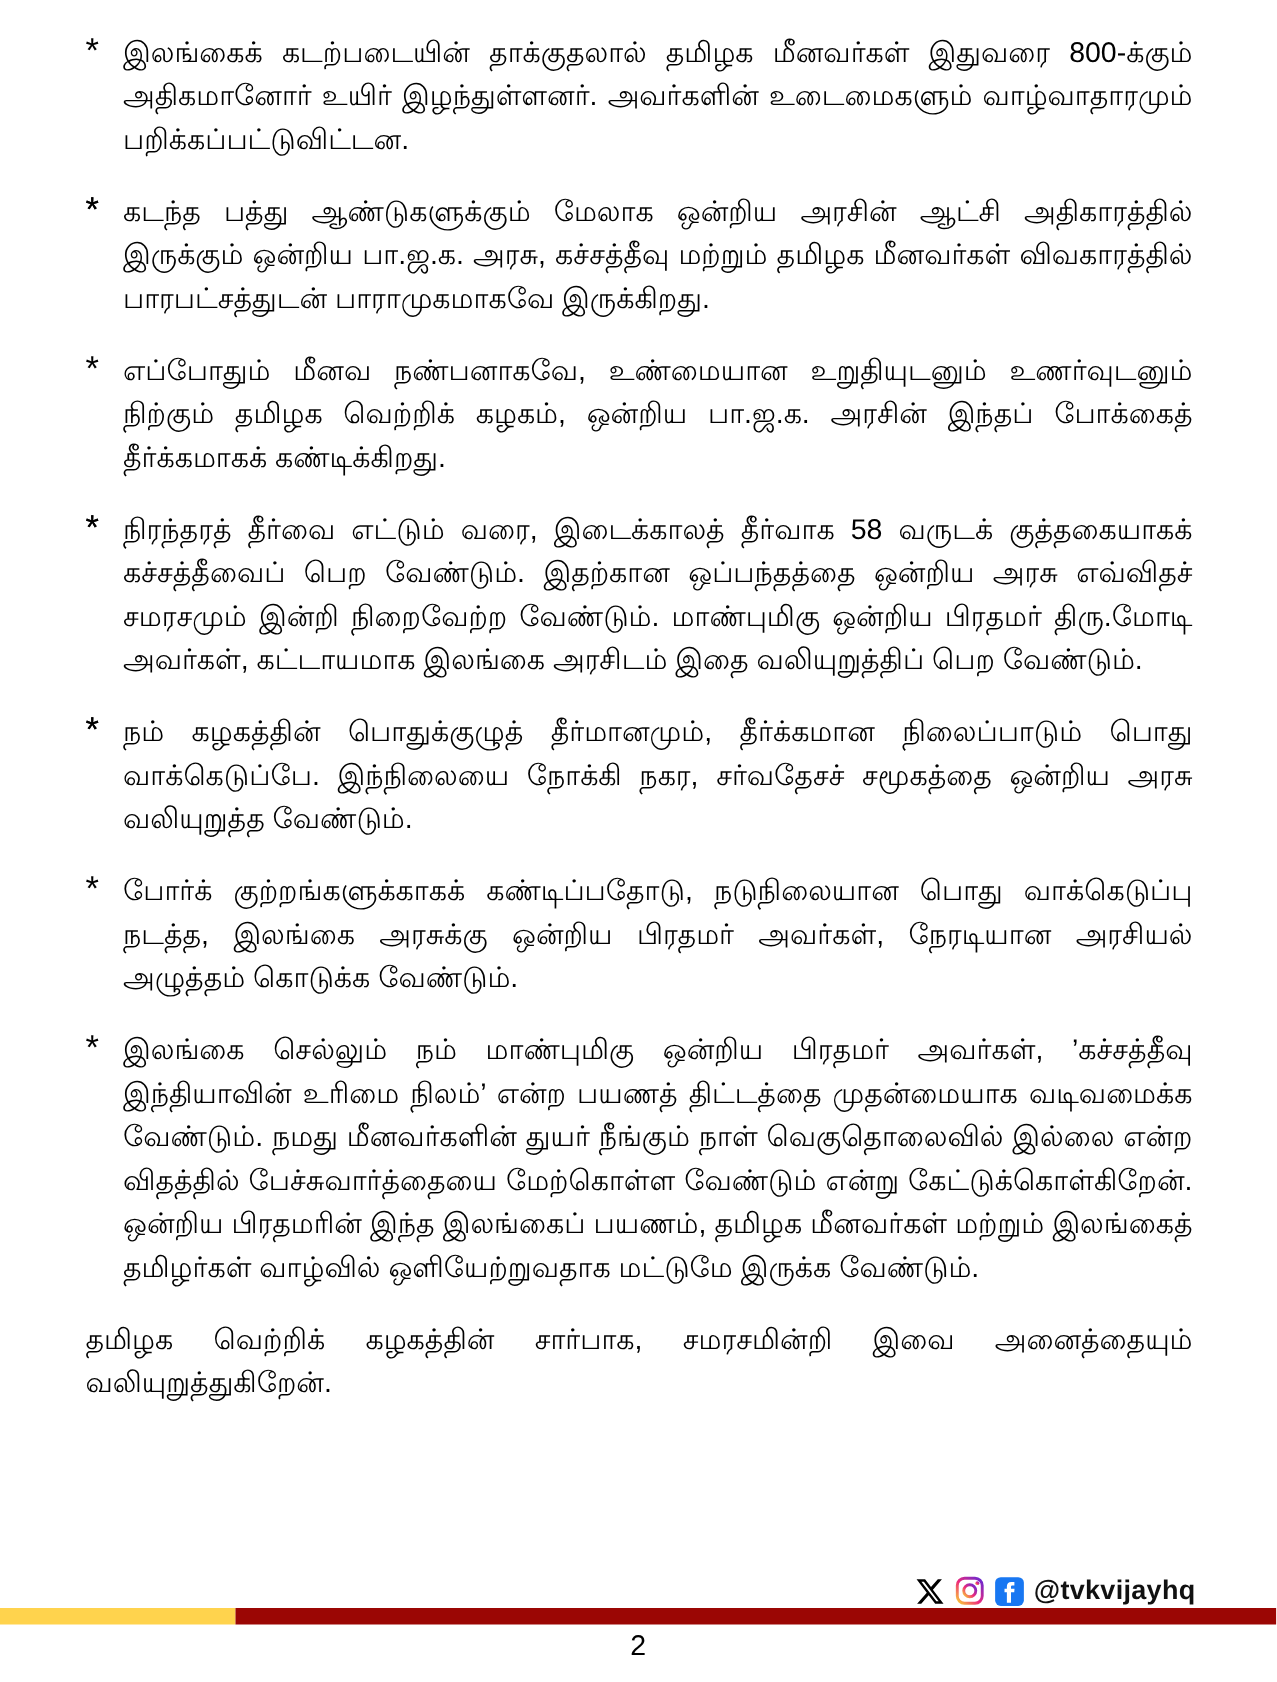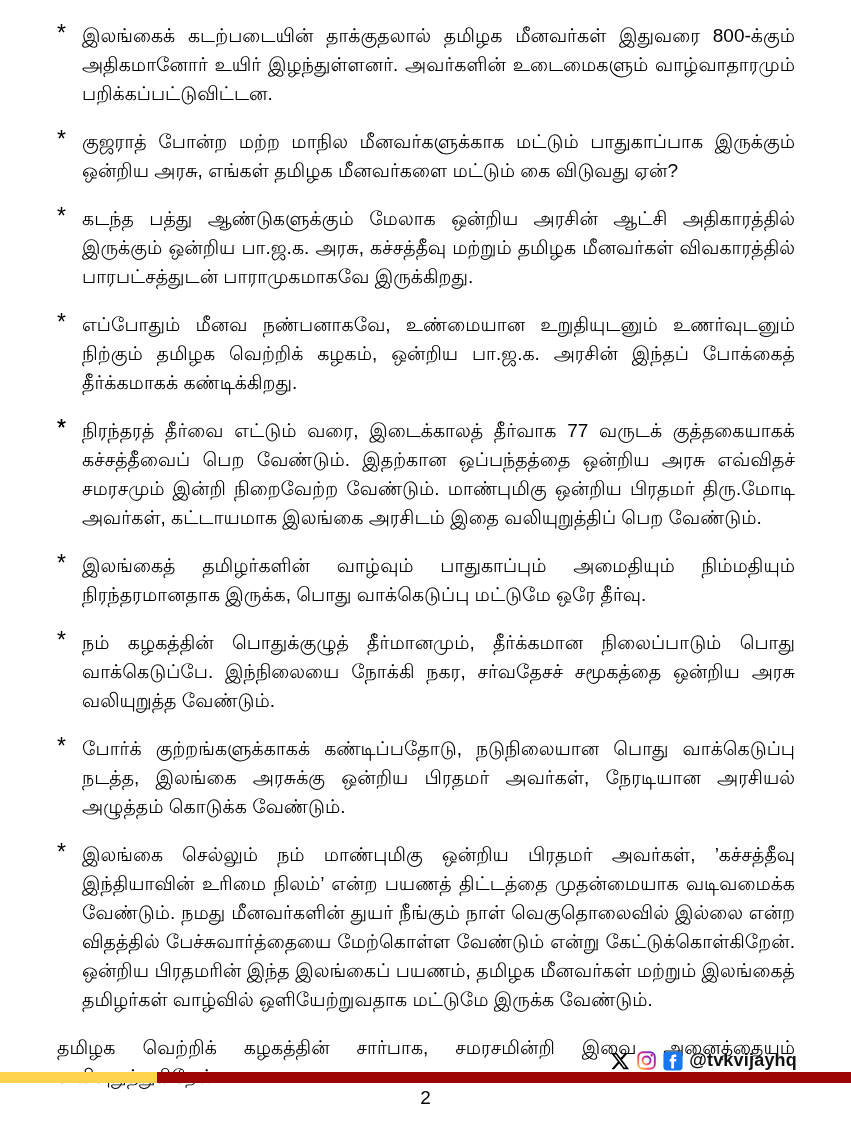--- a/index.html
+++ b/index.html
@@ -76,40 +76,38 @@
 
 <div class="page">
   <div class="content">
 
     <div class="bullet">
       <span class="marker">*</span>
       <span>இலங்கைக் கடற்படையின் தாக்குதலால் தமிழக மீனவர்கள் இதுவரை 800-க்கும் அதிகமானோர் உயிர் இழந்துள்ளனர். அவர்களின் உடைமைகளும் வாழ்வாதாரமும் பறிக்கப்பட்டுவிட்டன.</span>
     </div>
     <div class="bullet">
       <span class="marker">*</span>
-      <span>குஜராத் போன்ற மற்ற மாநில மீனவர்களுக்காக மட்டும் பாதுகாப்பாக இருக்கும் ஒன்றிய அரசு, எங்கள் தமிழக மீனவர்களை மட்டும் கை விடுவது ஏன்?</span>
     </div>
     <div class="bullet">
       <span class="marker">*</span>
       <span>கடந்த பத்து ஆண்டுகளுக்கும் மேலாக ஒன்றிய அரசின் ஆட்சி அதிகாரத்தில் இருக்கும் ஒன்றிய பா.ஜ.க. அரசு, கச்சத்தீவு மற்றும் தமிழக மீனவர்கள் விவகாரத்தில் பாரபட்சத்துடன் பாராமுகமாகவே இருக்கிறது.</span>
     </div>
     <div class="bullet">
       <span class="marker">*</span>
       <span>எப்போதும் மீனவ நண்பனாகவே, உண்மையான உறுதியுடனும் உணர்வுடனும் நிற்கும் தமிழக வெற்றிக் கழகம், ஒன்றிய பா.ஜ.க. அரசின் இந்தப் போக்கைத் தீர்க்கமாகக் கண்டிக்கிறது.</span>
     </div>
     <div class="bullet">
       <span class="marker">*</span>
     </div>
     <div class="bullet">
       <span class="marker">*</span>
-      <span>நிரந்தரத் தீர்வை எட்டும் வரை, இடைக்காலத் தீர்வாக 77 வருடக் குத்தகையாகக் கச்சத்தீவைப் பெற வேண்டும். இதற்கான ஒப்பந்தத்தை ஒன்றிய அரசு எவ்விதச் சமரசமும் இன்றி நிறைவேற்ற வேண்டும். மாண்புமிகு ஒன்றிய பிரதமர் திரு.மோடி அவர்கள், கட்டாயமாக இலங்கை அரசிடம் இதை வலியுறுத்திப் பெற வேண்டும்.</span>
+      <span>நிரந்தரத் தீர்வை எட்டும் வரை, இடைக்காலத் தீர்வாக 58 வருடக் குத்தகையாகக் கச்சத்தீவைப் பெற வேண்டும். இதற்கான ஒப்பந்தத்தை ஒன்றிய அரசு எவ்விதச் சமரசமும் இன்றி நிறைவேற்ற வேண்டும். மாண்புமிகு ஒன்றிய பிரதமர் திரு.மோடி அவர்கள், கட்டாயமாக இலங்கை அரசிடம் இதை வலியுறுத்திப் பெற வேண்டும்.</span>
     </div>
     <div class="bullet">
       <span class="marker">*</span>
-      <span>இலங்கைத் தமிழர்களின் வாழ்வும் பாதுகாப்பும் அமைதியும் நிம்மதியும் நிரந்தரமானதாக இருக்க, பொது வாக்கெடுப்பு மட்டுமே ஒரே தீர்வு.</span>
     </div>
     <div class="bullet">
       <span class="marker">*</span>
       <span>நம் கழகத்தின் பொதுக்குழுத் தீர்மானமும், தீர்க்கமான நிலைப்பாடும் பொது வாக்கெடுப்பே. இந்நிலையை நோக்கி நகர, சர்வதேசச் சமூகத்தை ஒன்றிய அரசு வலியுறுத்த வேண்டும்.</span>
     </div>
     <div class="bullet">
       <span class="marker">*</span>
       <span>போர்க் குற்றங்களுக்காகக் கண்டிப்பதோடு, நடுநிலையான பொது வாக்கெடுப்பு நடத்த, இலங்கை அரசுக்கு ஒன்றிய பிரதமர் அவர்கள், நேரடியான அரசியல் அழுத்தம் கொடுக்க வேண்டும்.</span>
     </div>
     <div class="bullet">

